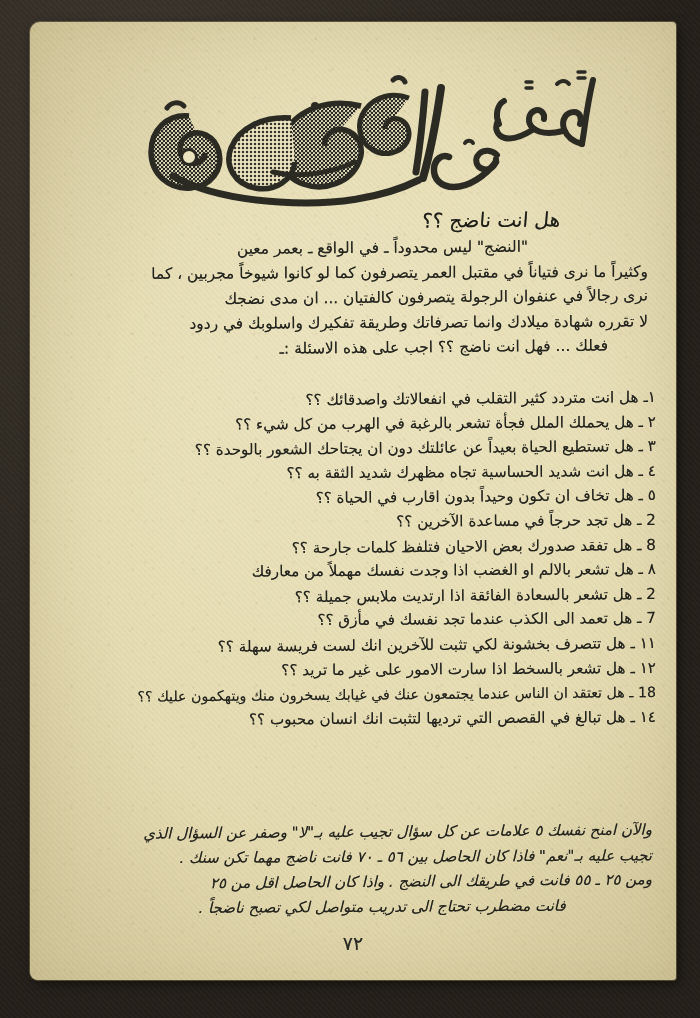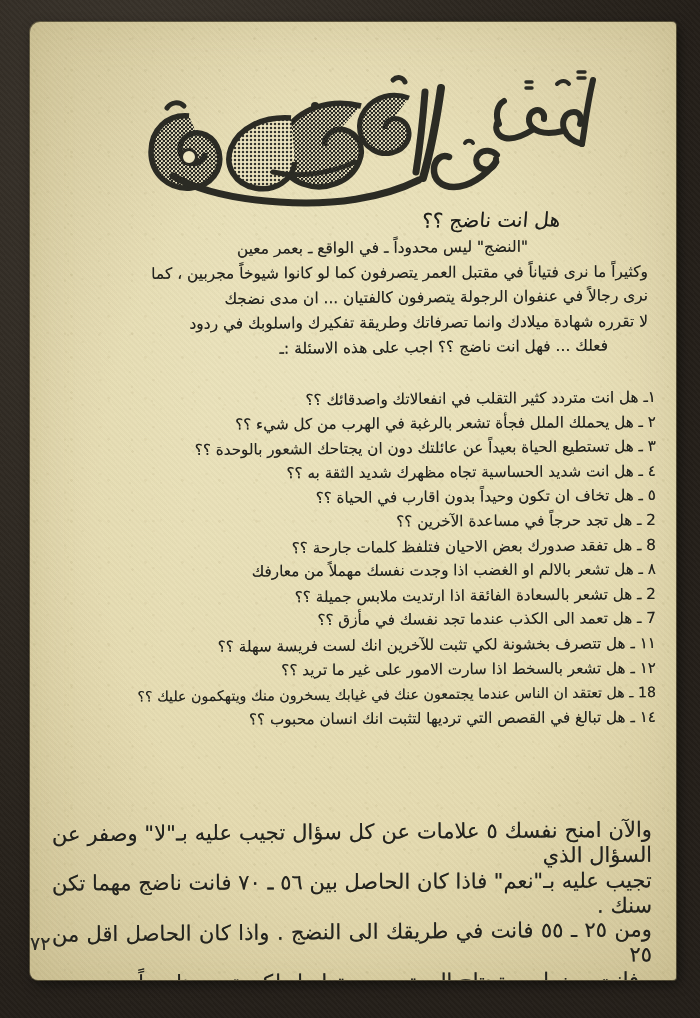--- a/index.html
+++ b/index.html
@@ -158,35 +158,36 @@
     transform-origin: right center;
   }
   #question-list li:nth-child(odd){ transform: rotate(-.5deg); }
   #question-list li:nth-child(even){ transform: rotate(-.35deg); }
 
   #closing{
     position:absolute;
     top: 798px;
     right: 24px;
     left: 22px;
-    font-size: 21px;
+    font-size: 15px;
     line-height: 25px;
     color:#23231e;
     text-align: justify;
+    font-style: italic;
   }
   #closing .ln{ display:block; transform: rotate(-.45deg); }
   #closing .ln:nth-child(2){ transform: rotate(-.3deg); }
   #closing .ln:nth-child(3){ transform: rotate(-.5deg); }
   #closing .ln:nth-child(4){ transform: rotate(-.35deg); text-align:center; padding-left:60px;}
 
   #page-number{
     position:absolute;
     bottom: 26px;
     left:0; right:0;
-    text-align:left;
+    text-align:center;
     font-size: 19px;
     color:#2a2a24;
     letter-spacing: 1px;
   }
 
   
   .hand, #page-number{
     text-shadow: 0 0 .6px rgba(35,35,30,.55);
   }
 </style>

